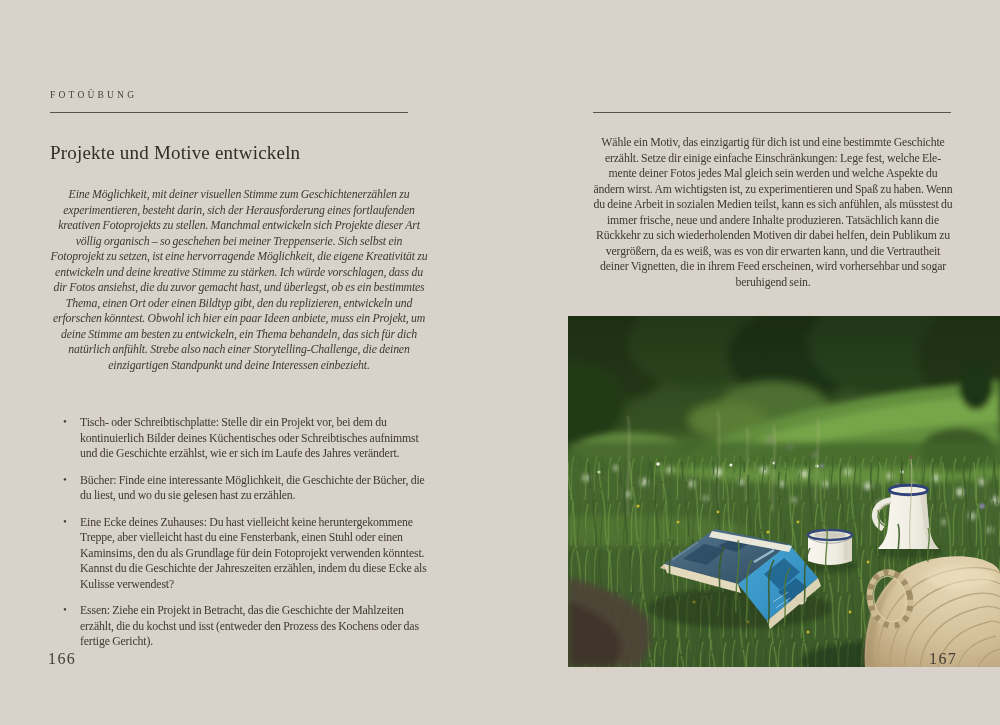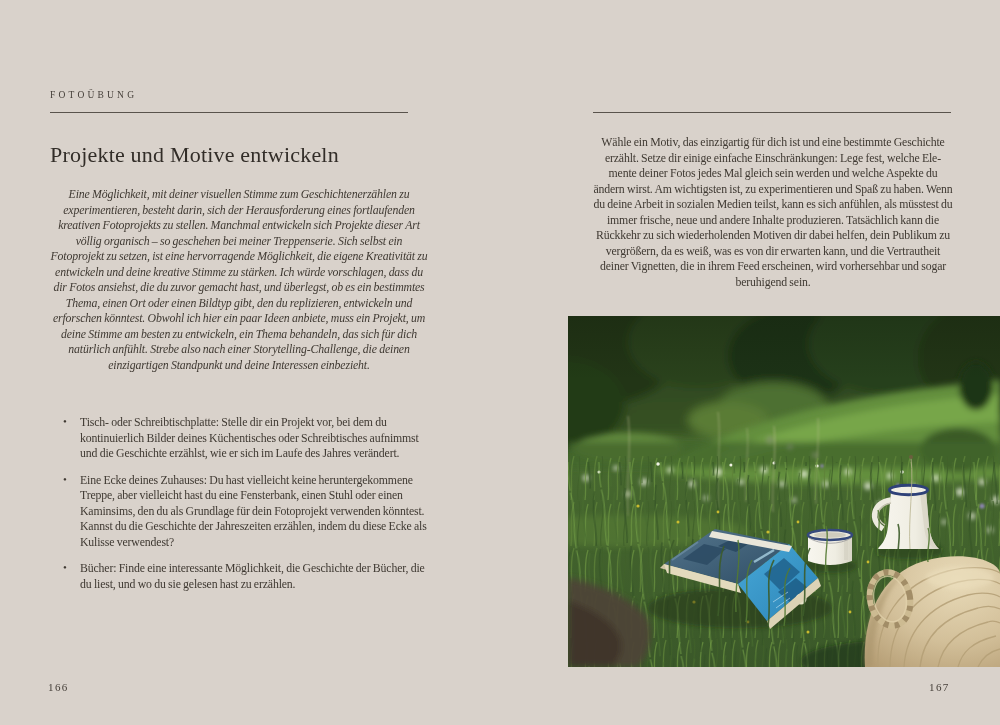--- a/index.html
+++ b/index.html
@@ -17,21 +17,21 @@
     font-size:9.5px;letter-spacing:3.2px;
     color:#443e38;
     text-align:center;
   }
   .rule{position:absolute;top:112px;width:358px;height:1px;background:#59534c;}
   .rule-left{left:50px;}
   .rule-right{left:593px;}
 
   h1.title{
     position:absolute;left:50px;top:142px;margin:0;
-    font-size:22px;font-weight:normal;letter-spacing:.2px;
+    font-size:19px;font-weight:normal;letter-spacing:.2px;
     color:#322d28;
   }
 
   .body-text{
     font-size:11.8px;line-height:15.5px;
     letter-spacing:-0.15px;word-spacing:-0.4px;
     hyphens:manual;-webkit-hyphens:manual;
     text-align:center;margin:0;
   }
   .para-left{position:absolute;left:50px;top:187px;width:378px;font-style:italic;}
@@ -46,22 +46,22 @@
     font-size:11.8px;line-height:15.5px;
     letter-spacing:-0.15px;word-spacing:-0.4px;hyphens:manual;
   }
   ul.idea-list li::before{
     content:"\2022";
     position:absolute;left:5px;top:-1px;
     font-size:11px;color:#3f3932;
   }
 
   .pagenum{
-    position:absolute;top:681px;
-    font-size:11px;letter-spacing:1.4px;color:#443e38;
+    position:absolute;top:650px;
+    font-size:16px;letter-spacing:1.4px;color:#443e38;
   }
   .pn-left{left:48px;}
   .pn-right{left:929px;text-align:center;}
 
   figure.photo{
     position:absolute;left:568px;top:316px;width:432px;height:351px;
     margin:0;overflow:hidden;background:#3f5e2a;
   }
   figure.photo svg{display:block;}
 </style>
@@ -70,22 +70,23 @@
 
 <div class="spread">
 
   <section>
     <div class="kicker">FOTOÜBUNG</div>
     <div class="rule rule-left"></div>
     <h1 class="title">Projekte und Motive entwickeln</h1>
     <p class="body-text para-left">Eine Möglichkeit, mit deiner visuellen Stimme zum Geschichtenerzählen zu experimentieren, besteht darin, sich der Herausforderung eines fortlaufenden kreativen Fotoprojekts zu stellen. Manchmal entwickeln sich Projekte dieser Art völlig organisch – so geschehen bei meiner Treppenserie. Sich selbst ein Fotoprojekt zu setzen, ist eine hervorragende Möglichkeit, die eigene Kreativität zu entwickeln und deine kreative Stimme zu stärken. Ich würde vorschlagen, dass du dir Fotos ansiehst, die du zuvor gemacht hast, und über­legst, ob es ein bestimmtes Thema, einen Ort oder einen Bildtyp gibt, den du replizieren, entwickeln und erforschen könntest. Obwohl ich hier ein paar Ideen anbiete, muss ein Projekt, um deine Stimme am besten zu entwickeln, ein Thema behandeln, das sich für dich natürlich anfühlt. Strebe also nach einer Storytelling-Challenge, die deinen einzigartigen Standpunkt und deine Interessen einbezieht.</p>
     <ul class="idea-list">
       <li><span>Tisch- oder Schreibtischplatte: Stelle dir ein Projekt vor, bei dem du kontinuierlich Bilder deines Küchentisches oder Schreibtisches aufnimmst und die Geschichte erzählst, wie er sich im Laufe des Jahres verändert.</span></li>
+      <li><span>Bücher: Finde eine interessante Möglichkeit, die Geschichte der Bücher, die du liest, und wo du sie gelesen hast zu erzählen.</span></li>
       <li><span>Eine Ecke deines Zuhauses: Du hast vielleicht keine heruntergekom­mene Treppe, aber vielleicht hast du eine Fensterbank, einen Stuhl oder einen Kaminsims, den du als Grundlage für dein Fotoprojekt verwenden könntest. Kannst du die Geschichte der Jahreszeiten erzählen, indem du diese Ecke als Kulisse verwendest?</span></li>
-      <li><span>Bücher: Finde eine interessante Möglichkeit, die Geschichte der Bücher, die du liest, und wo du sie gelesen hast zu erzählen.</span></li>
+      <li><span>Essen: Ziehe ein Projekt in Betracht, das die Geschichte der Mahlzeiten erzählt, die du kochst und isst (entweder den Prozess des Kochens oder das fertige Gericht).</span></li>
     </ul>
     <div class="pagenum pn-left">166</div>
   </section>
 
   <section>
     <div class="rule rule-right"></div>
     <p class="body-text para-right">Wähle ein Motiv, das einzigartig für dich ist und eine bestimmte Geschichte erzählt. Setze dir einige einfache Einschränkungen: Lege fest, welche Ele­mente deiner Fotos jedes Mal gleich sein werden und welche Aspekte du ändern wirst. Am wichtigsten ist, zu experimentieren und Spaß zu haben. Wenn du deine Arbeit in sozialen Medien teilst, kann es sich anfühlen, als müsstest du immer frische, neue und andere Inhalte produzieren. Tatsächlich kann die Rückkehr zu sich wiederholenden Motiven dir dabei helfen, dein Publikum zu vergrößern, da es weiß, was es von dir erwarten kann, und die Vertrautheit deiner Vignetten, die in ihrem Feed erscheinen, wird vorherseh­bar und sogar beruhigend sein.</p>
 
     <figure class="photo">
       <svg width="432" height="351" viewBox="0 0 432 351" xmlns="http://www.w3.org/2000/svg">

